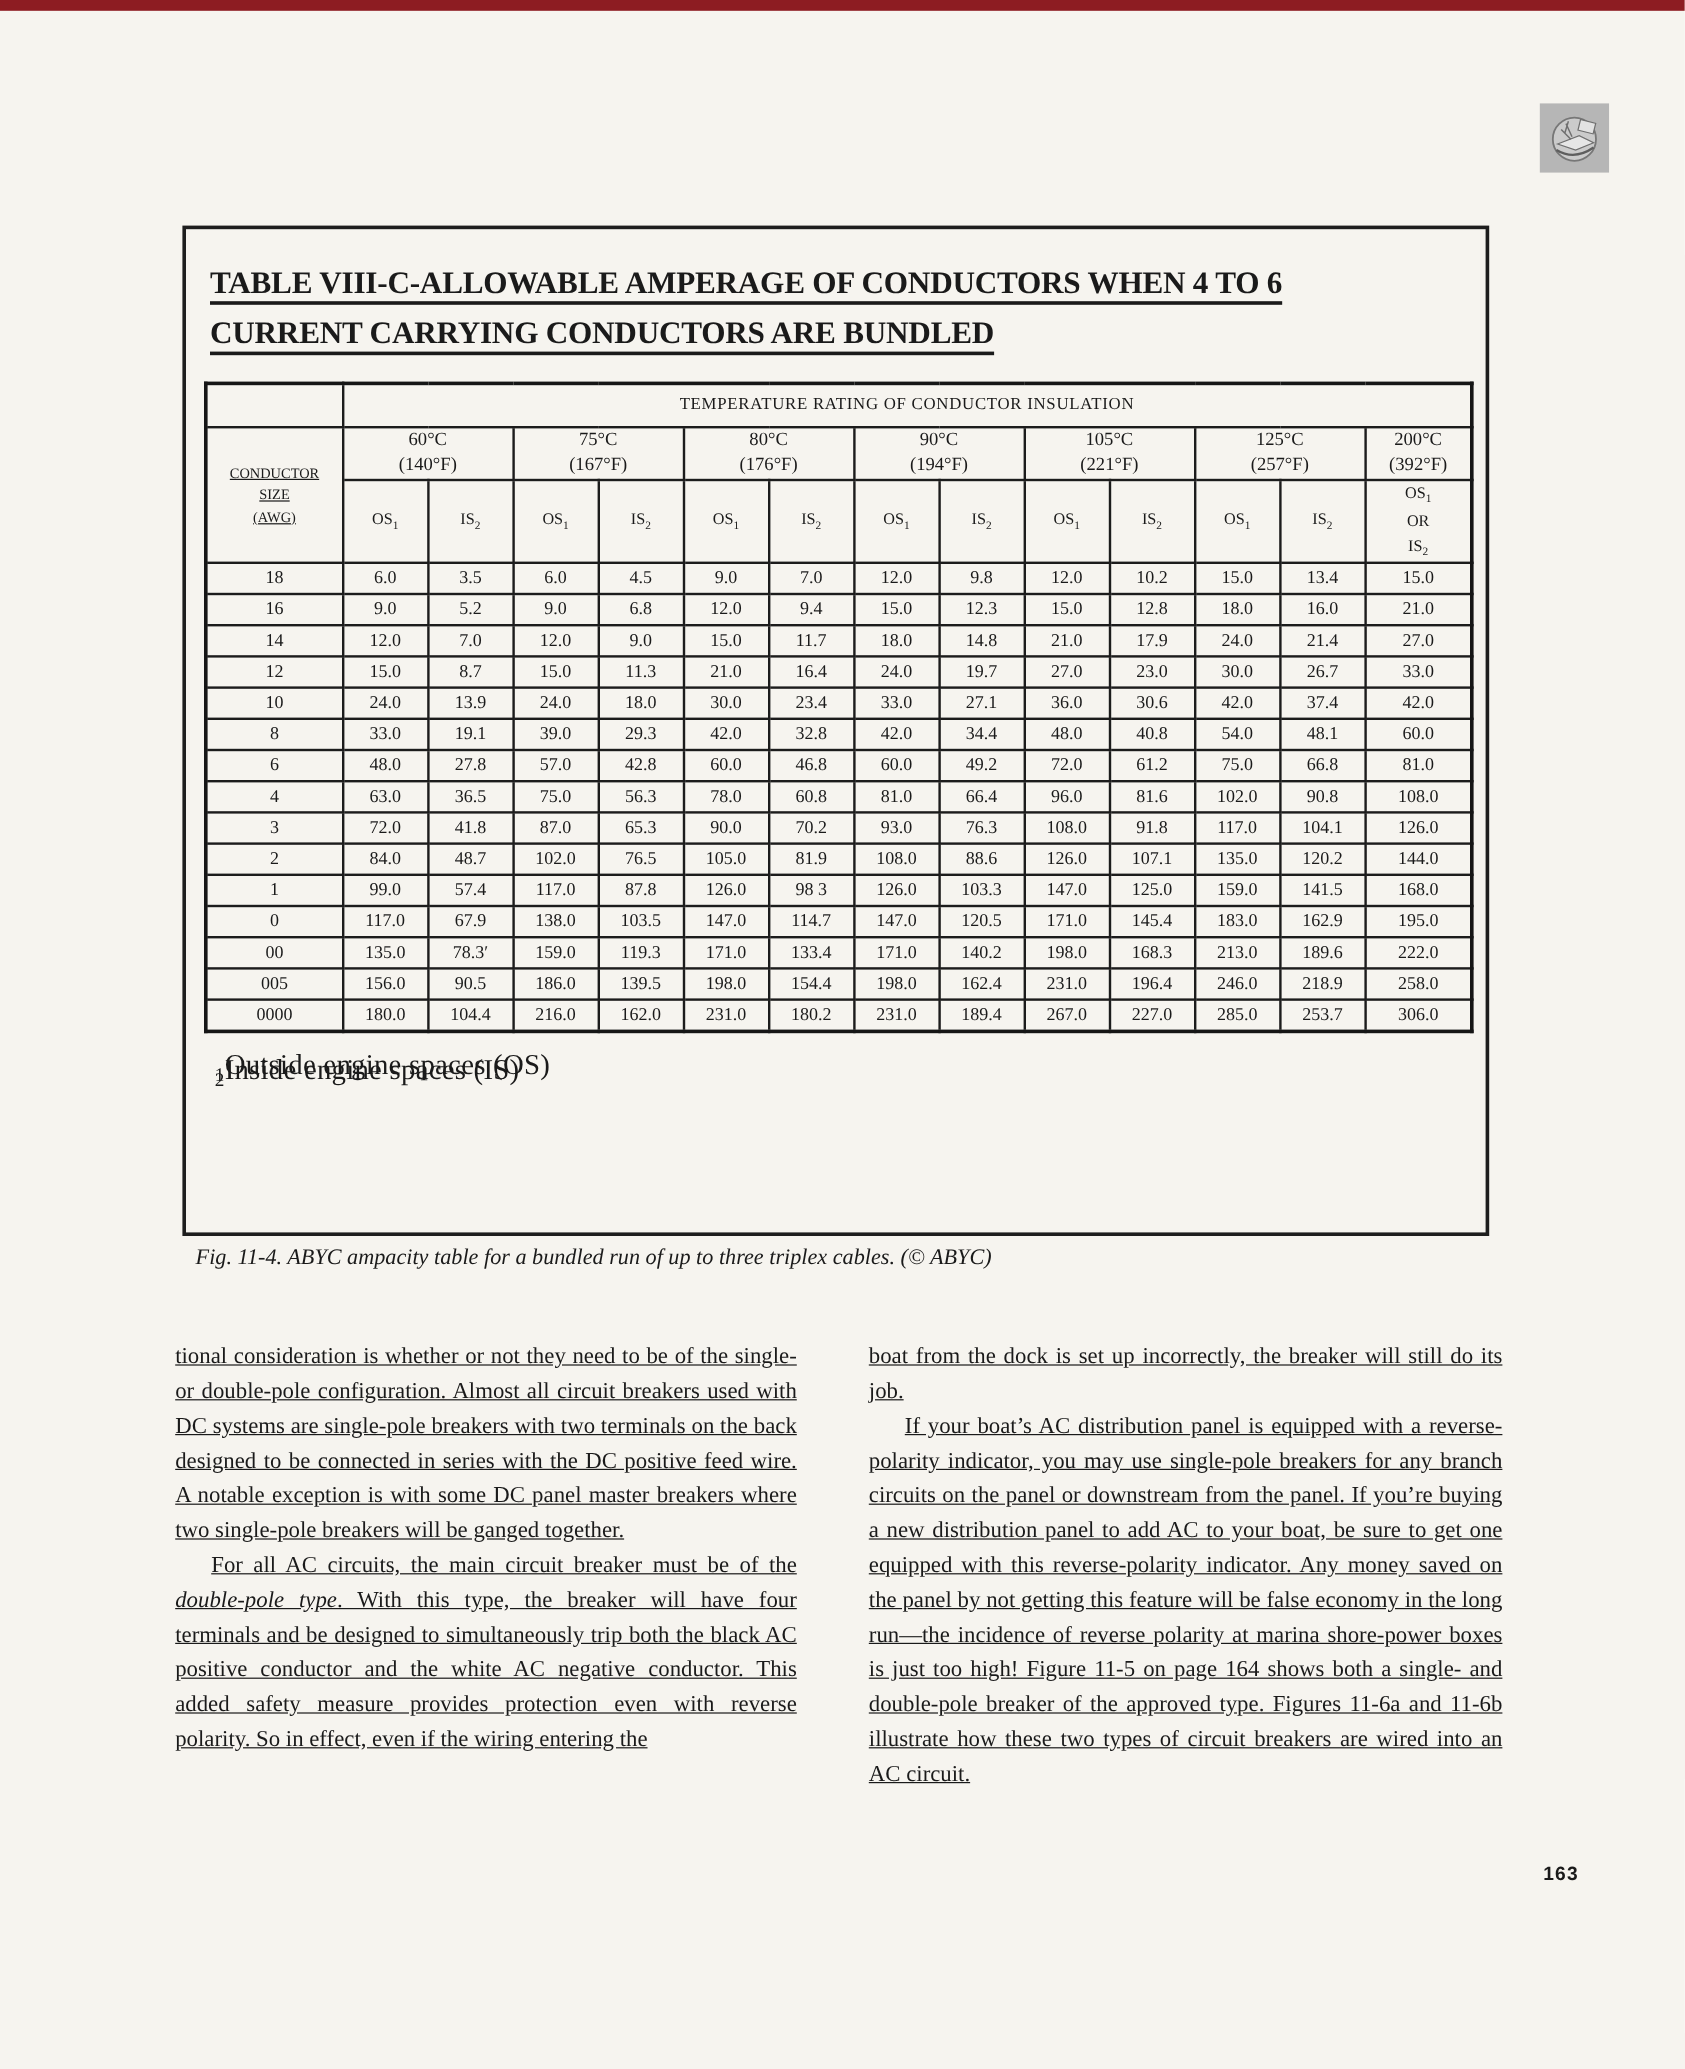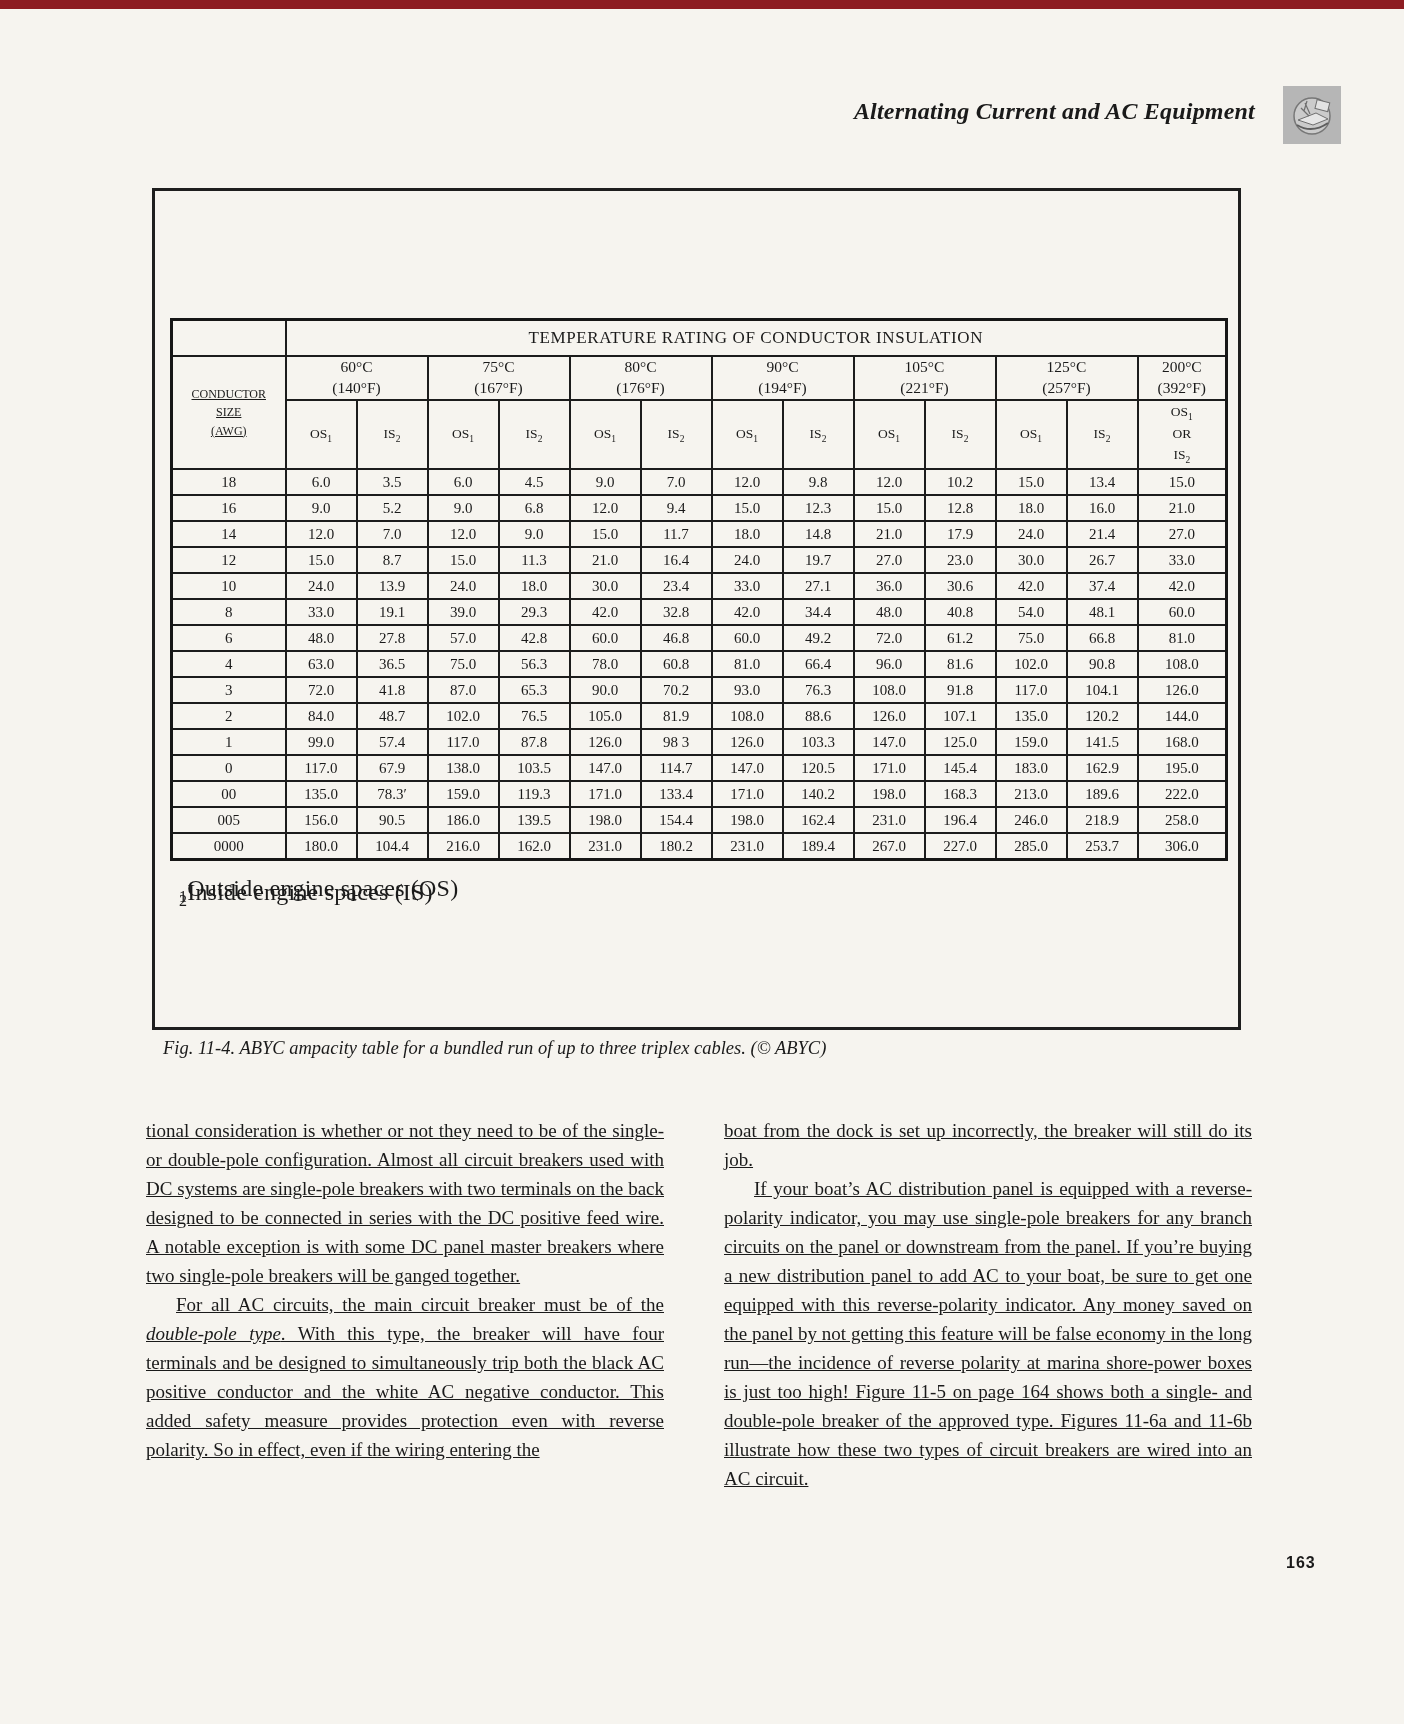--- a/index.html
+++ b/index.html
@@ -31,21 +31,21 @@
     text-decoration-thickness:2.5px; text-underline-offset:7px;
   }
 
   .data-table {
     position:absolute; left:15px; top:127px; width:1055px;
     border-collapse:collapse; table-layout:fixed;
     border:3px solid #161616;
   }
   .data-table td { border:2px solid #1c1c1c; text-align:center; vertical-align:middle; padding:0; }
   .corner      { height:34px; }
-  .span-head   { font-size:17px; letter-spacing:0.6px; height:34px;margin-left:24px; }
+  .span-head   { font-size:14px; letter-spacing:0.6px; height:34px;margin-left:24px; }
   .temp-head   { font-size:15.5px; line-height:1.34; height:42px; }
   .cond-head   { font-size:12px; line-height:1.55;text-decoration:underline; }
   .sub-head    { font-size:13.5px; height:67px; line-height:1.5; }
   .sub-head sub { font-size:9.5px; }
   .size-cell   { height:24px; font-size:15px; }
   .data-cell   { height:24px; font-size:15px; }
 
   .footnote { position:absolute; left:24px; font-size:24px; letter-spacing:0.2px; }
   .footnote sub { font-size:16px; }
   .fn-1 { top:644px;margin-top:40px; }
@@ -71,34 +71,37 @@
     font-family:"Liberation Sans", sans-serif; font-weight:700; font-size:16px;
     letter-spacing:1px;
   }
 </style>
 </head>
 <body>
 
 <div class="page">
   <div class="top-bar"></div>
 
-  <div class="running-head">Alternating Current and AC Equipment</div>
 
   <div class="chapter-icon">
     <svg width="58" height="58" viewBox="0 0 58 58" xmlns="http://www.w3.org/2000/svg">
       <rect width="58" height="58" fill="#b6b6b6"></rect>
       <circle cx="29" cy="30" r="18" fill="#cbcbcb" stroke="#777777" stroke-width="1.5"></circle>
       <path d="M15 34 L33 27 L45 33 L30 39 Z" fill="#e6e6e6" stroke="#6f6f6f" stroke-width="1"></path>
       <rect x="33" y="15" width="13" height="9" fill="#e2e2e2" stroke="#6f6f6f" stroke-width="1" transform="rotate(14 39 19)"></rect>
       <path d="M22 17 L27 28 M24 15 L21 25 M18 22 L26 30" stroke="#6f6f6f" stroke-width="1.2" fill="none"></path>
       <path d="M14 39 q 15 9 31 -2" stroke="#5e5e5e" stroke-width="2" fill="none"></path>
     </svg>
   </div>
 
   <div class="figure-box">
+    <div class="figure-title">
+      <span class="tline">TABLE VIII-C-ALLOWABLE AMPERAGE OF CONDUCTORS WHEN 4 TO 6</span><br>
+      <span class="tline">CURRENT CARRYING CONDUCTORS ARE BUNDLED</span>
+    </div>
 
     <table class="data-table">
         <colgroup>
           <col style="width: 114px;">
           <col style="width: 71px;">
           <col style="width: 71px;">
           <col style="width: 71px;">
           <col style="width: 71px;">
           <col style="width: 71px;">
           <col style="width: 71px;">

